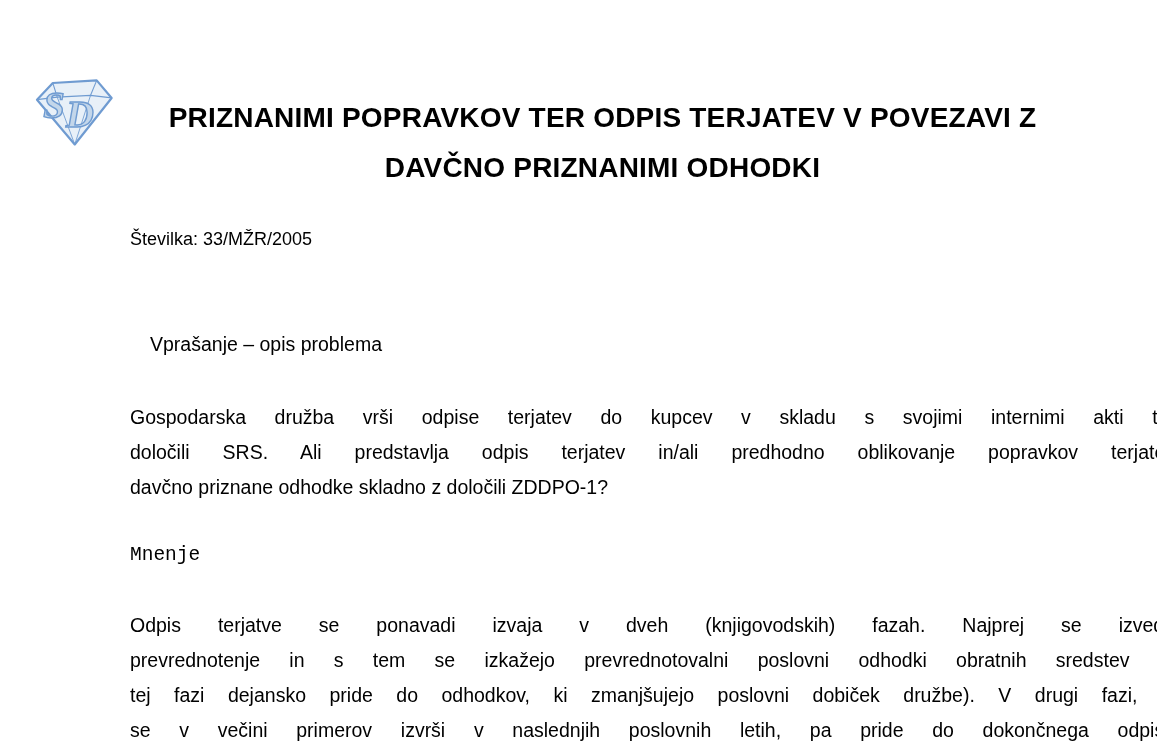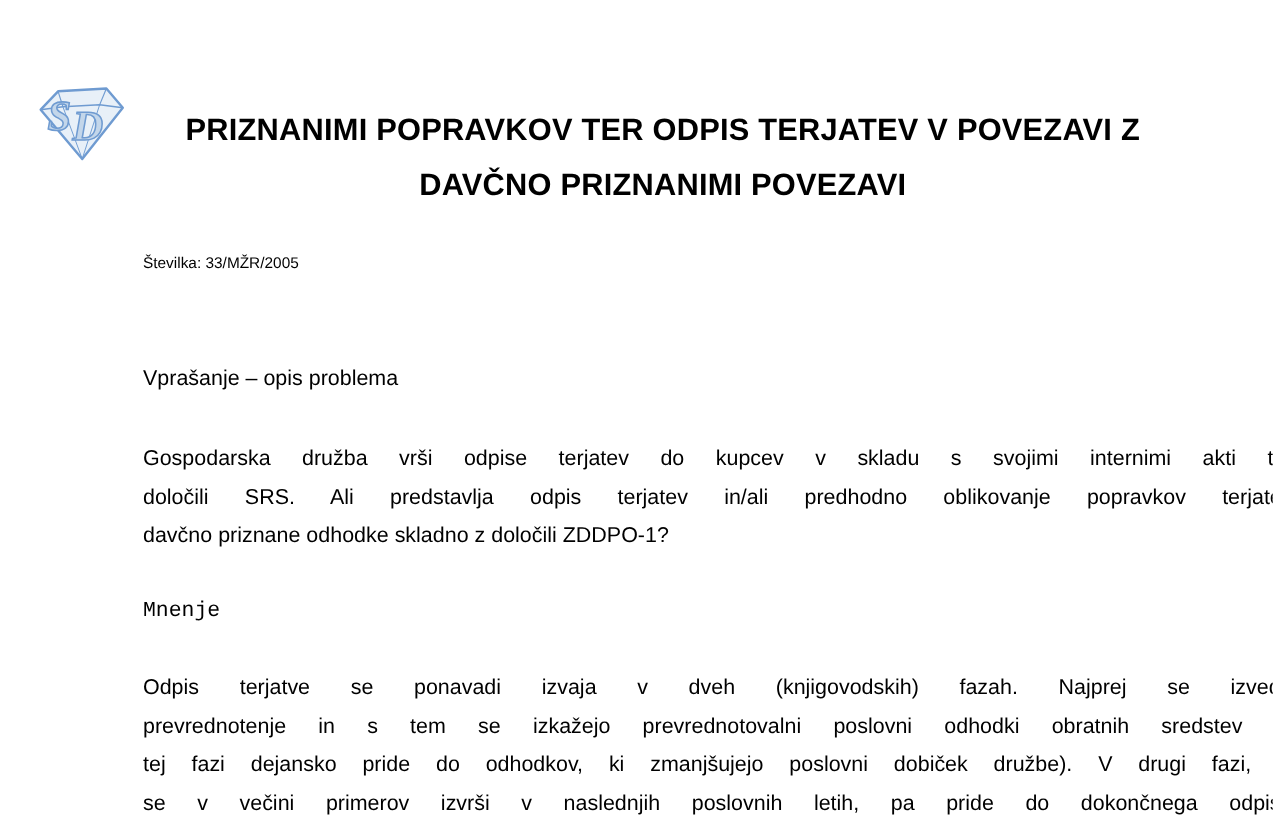--- a/index.html
+++ b/index.html
@@ -33,31 +33,31 @@
     font-size: 28px;
     font-weight: bold;
     line-height: 50px;
     letter-spacing: 0.2px;
   }
 
   .meta {
     position: absolute;
     left: 130px;
     top: 222px;
-    font-size: 14px;
+    font-size: 18px;
     line-height: 35.5px;
   }
 
   .section-heading {
     position: absolute;
     left: 130px;
     font-size: 19.5px;
     line-height: 35px;
   }
-  #question-heading { top: 327px; }
+  #question-heading { top: 327px; margin-left: 20px; }
   #opinion-heading  { top: 538px; font-family: Liberation Mono, monospace; }
 
   .para {
     position: absolute;
     left: 130px;
     width: 1045px;
     font-size: 19.5px;
     line-height: 35px;
   }
   #question-para { top: 400px; }
@@ -88,21 +88,21 @@
     <line x1="70" y1="22" x2="52" y2="78" stroke="#6f9bd1" stroke-width="1"></line>
     <g font-family="Liberation Serif, serif" font-weight="bold" font-style="italic">
       <text x="16" y="48" font-size="44" fill="#c3d6ea" stroke="#6f9bd1" stroke-width="1.6">S</text>
       <text x="42" y="58" font-size="44" fill="#c3d6ea" stroke="#6f9bd1" stroke-width="1.6">D</text>
     </g>
   </svg>
 </div>
 
 <div class="doc-title">
   <div>PRIZNANIMI POPRAVKOV TER ODPIS TERJATEV V POVEZAVI Z</div>
-  <div>DAVČNO PRIZNANIMI POVEZAVI</div>
+  <div>DAVČNO PRIZNANIMI ODHODKI</div>
 </div>
 
 <div class="meta">
   <div>Številka: 33/MŽR/2005</div>
 </div>
 
 <div id="question-heading" class="section-heading">Vprašanje – opis problema</div>
 
 <div id="question-para" class="para">
   <div class="jline">Gospodarska družba vrši odpise terjatev do kupcev v skladu s svojimi internimi akti ter</div>

